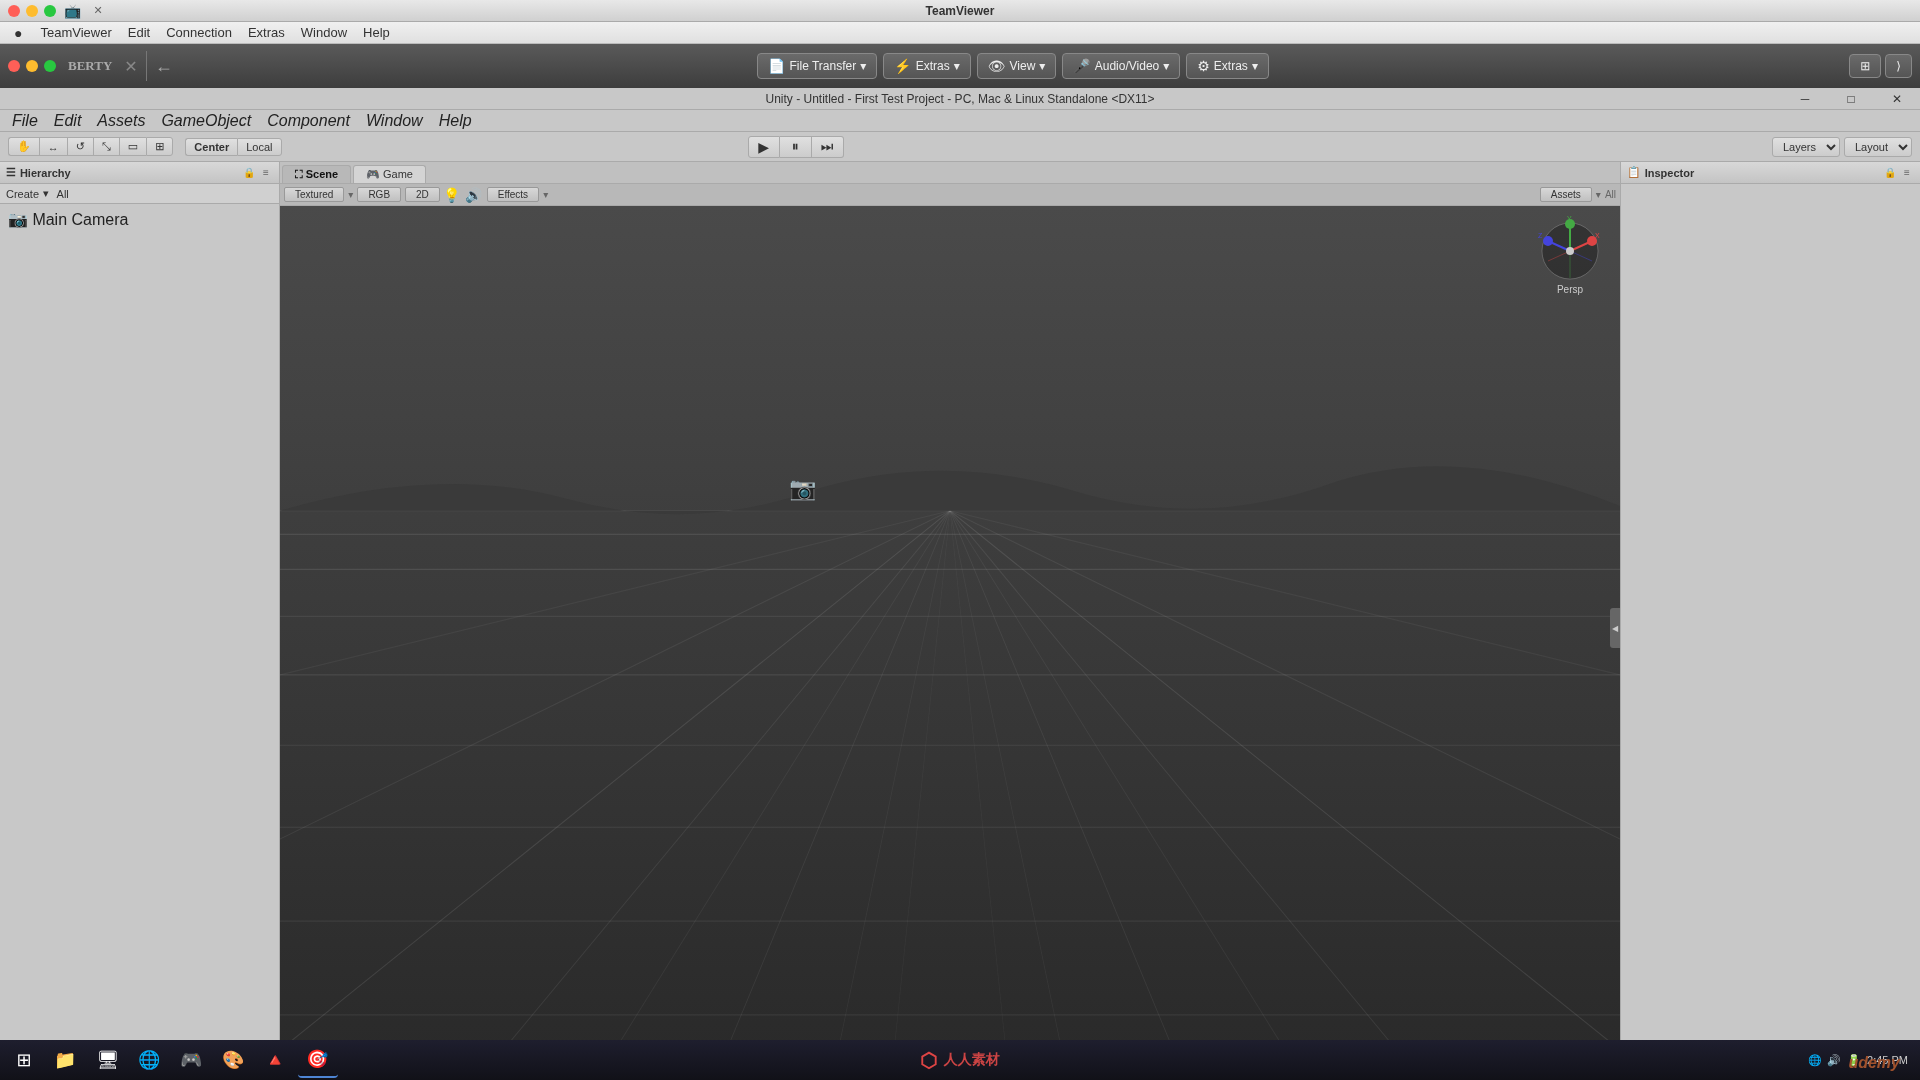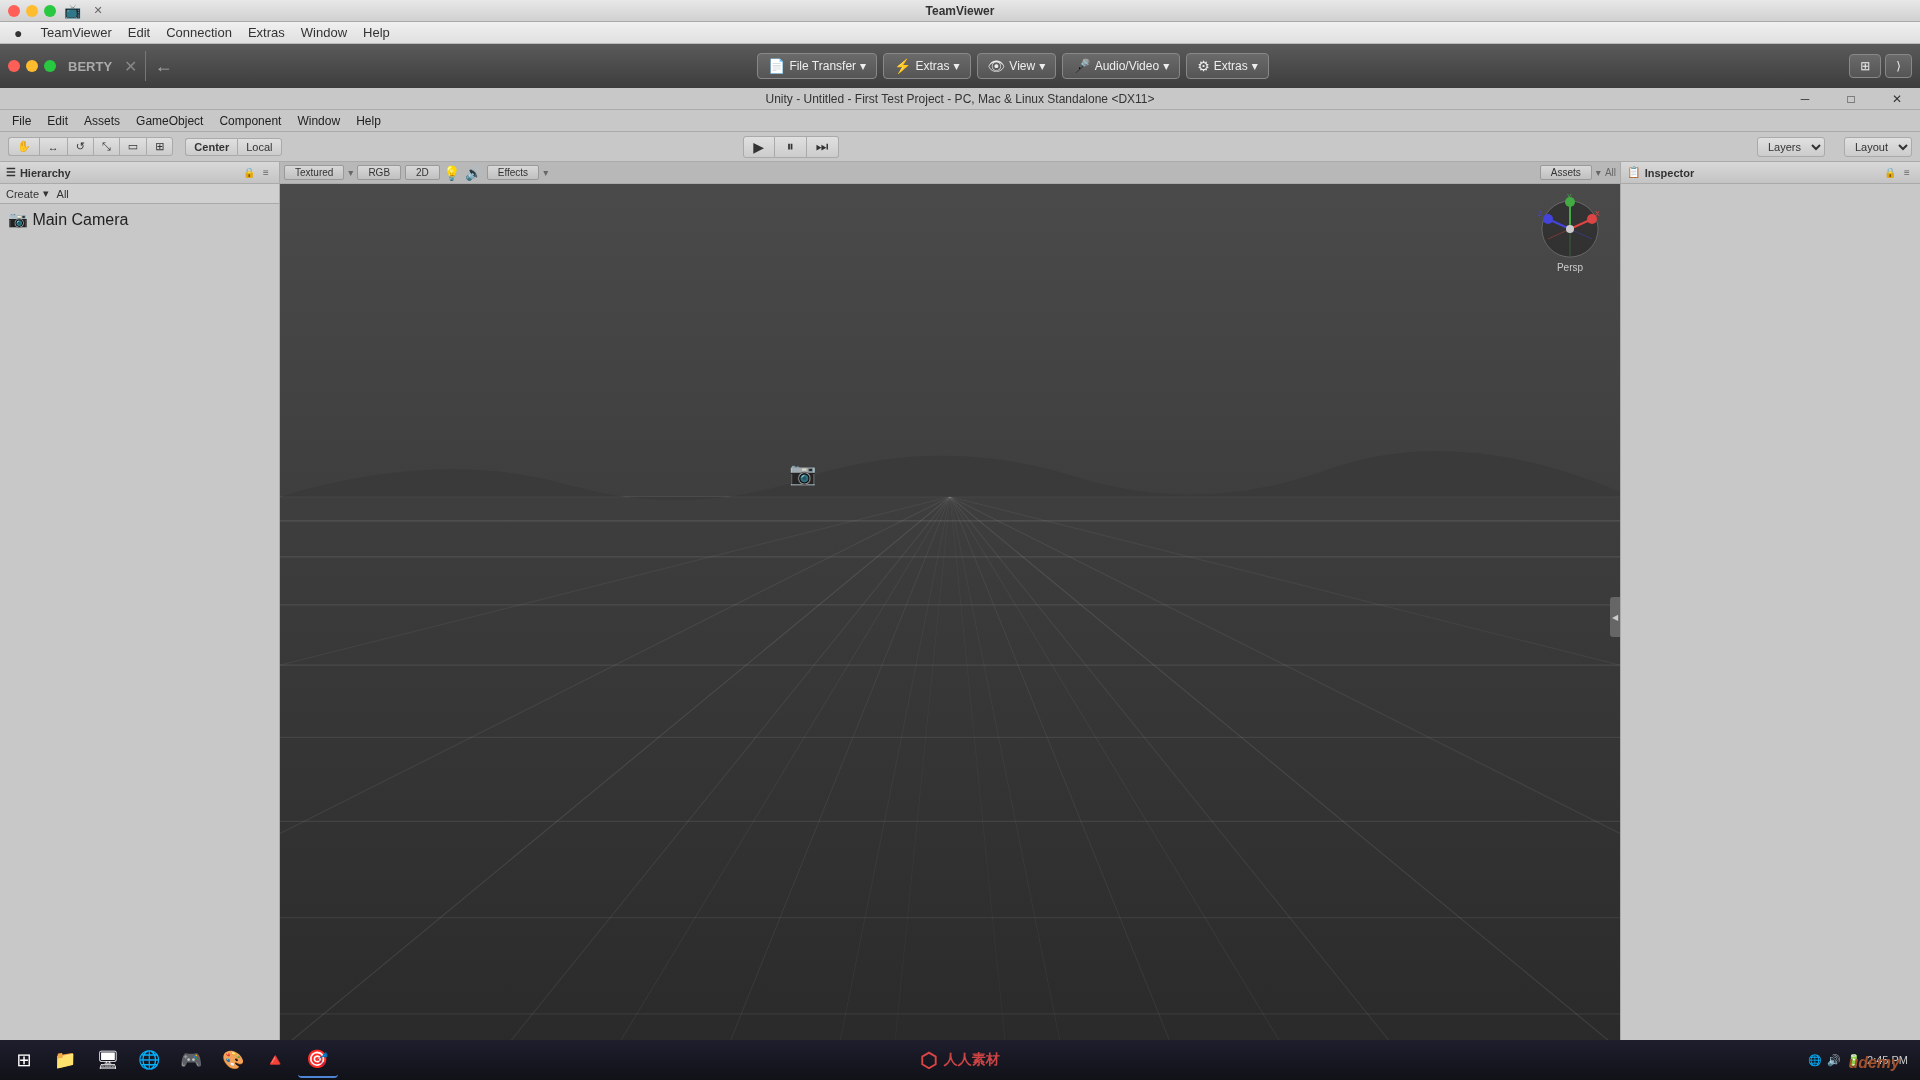--- a/index.html
+++ b/index.html
@@ -76,24 +76,25 @@
     .unity-menubar {
       height: 22px;
       background: #c8c8c8;
       display: flex;
       align-items: center;
       padding: 0 4px;
       border-bottom: 1px solid #aaa;
     }
     .unity-menu-item {
       padding: 2px 8px;
-      font-size: 12px;
+      font-size: 16px;
       color: #222;
       cursor: pointer;
       border-radius: 2px;
+      font-style: italic;
     }
 
     
     .unity-toolbar {
       height: 30px;
       background: #c8c8c8;
       display: flex;
       align-items: center;
       padding: 0 8px;
       gap: 4px;
@@ -449,21 +450,21 @@
   <span class="mac-menu-item">Connection</span>
   <span class="mac-menu-item">Extras</span>
   <span class="mac-menu-item">Window</span>
   <span class="mac-menu-item">Help</span>
 </div>
 
 <div class="tv-toolbar">
   <button class="mac-btn close" style="margin-right:2px"></button>
   <button class="mac-btn minimize" style="margin-right:2px"></button>
   <button class="mac-btn maximize" style="margin-right:8px"></button>
-  <span style="color:#aaa;font-size:13px;font-weight:600;margin-right:8px;">BERTY</span>
+  <span style="color:#aaa;font-size:13px;font-weight:600;margin-right:8px;font-family:Liberation Serif, serif;">BERTY</span>
   <span style="color:#888;font-size:16px;cursor:pointer;">✕</span>
   <div class="tv-separator"></div>
   <span style="color:#aaa;font-size:18px;cursor:pointer;margin-right:4px;">←</span>
 
   <div style="margin-left:auto;display:flex;gap:6px;margin-right:auto;">
     <button class="tv-btn">
       <span class="tv-btn-icon">📄</span>
       <span>File Transfer</span>
       <span>▾</span>
     </button>
@@ -529,21 +530,21 @@
     <button class="unity-tool-btn" style="border-radius:3px 0 0 3px;border-right:none;font-weight:bold;">Center</button>
     <button class="unity-tool-btn" style="border-radius:0 3px 3px 0;">Local</button>
   </div>
 
   <div class="unity-play-btns">
     <button class="unity-play-btn">▶</button>
     <button class="unity-play-btn">⏸</button>
     <button class="unity-play-btn">⏭</button>
   </div>
 
-  <div style="margin-left:auto;display:flex;gap:19px;align-items:flex-start;">
+  <div style="margin-left:auto;display:flex;gap:4px;align-items:flex-start;">
     <select class="layers-select">
       <option>Layers</option>
     </select>
     <select class="layers-select">
       <option>Layout</option>
     </select>
   </div>
 </div>
 
 <div class="main-layout">
@@ -565,20 +566,30 @@
     <div class="panel-content">
       <div class="hierarchy-item">
         <span>📷</span>
         <span>Main Camera</span>
       </div>
     </div>
   </div>
 
   <div class="scene-panel">
 
+    <div class="scene-tabs">
+      <div class="scene-tab active">
+        <span>⛶</span>
+        <span>Scene</span>
+      </div>
+      <div class="scene-tab">
+        <span>🎮</span>
+        <span>Game</span>
+      </div>
+    </div>
 
     <div class="scene-toolbar">
       <button class="scene-tool-btn">Textured</button>
       <span style="font-size:10px;color:#666;">▾</span>
       <button class="scene-tool-btn">RGB</button>
       <button class="scene-tool-btn">2D</button>
       <span style="font-size:14px;color:#666;cursor:pointer;">💡</span>
       <span style="font-size:14px;color:#666;cursor:pointer;">🔊</span>
       <button class="scene-tool-btn">Effects</button>
       <span style="font-size:10px;color:#666;">▾</span>

